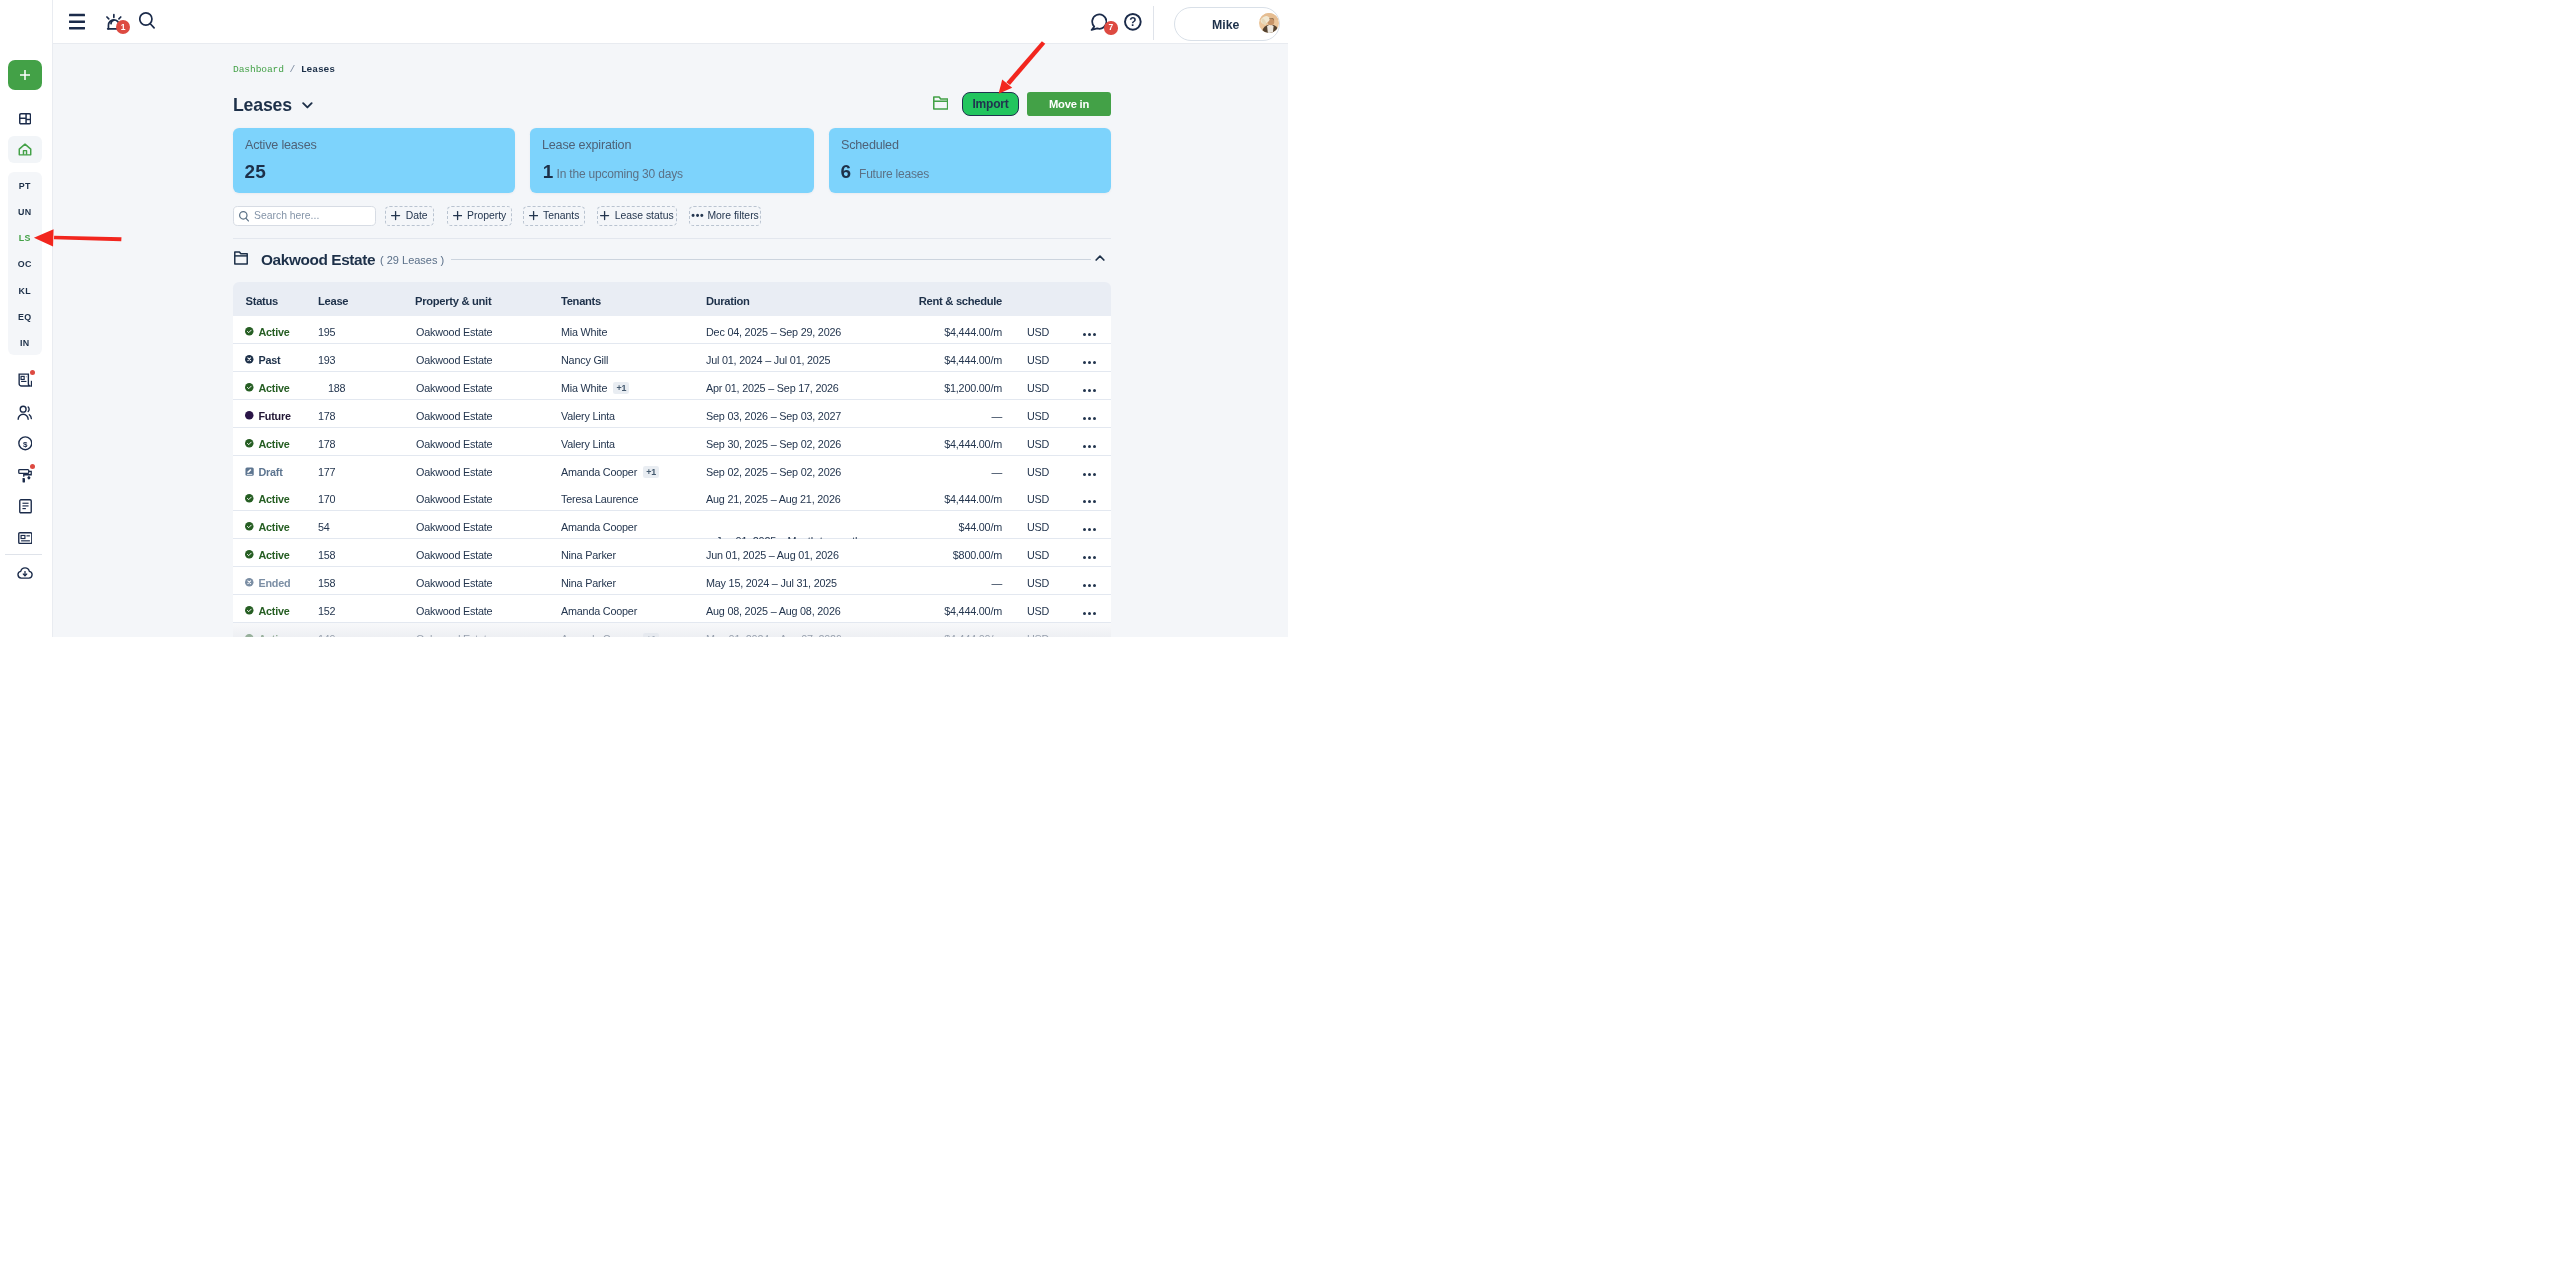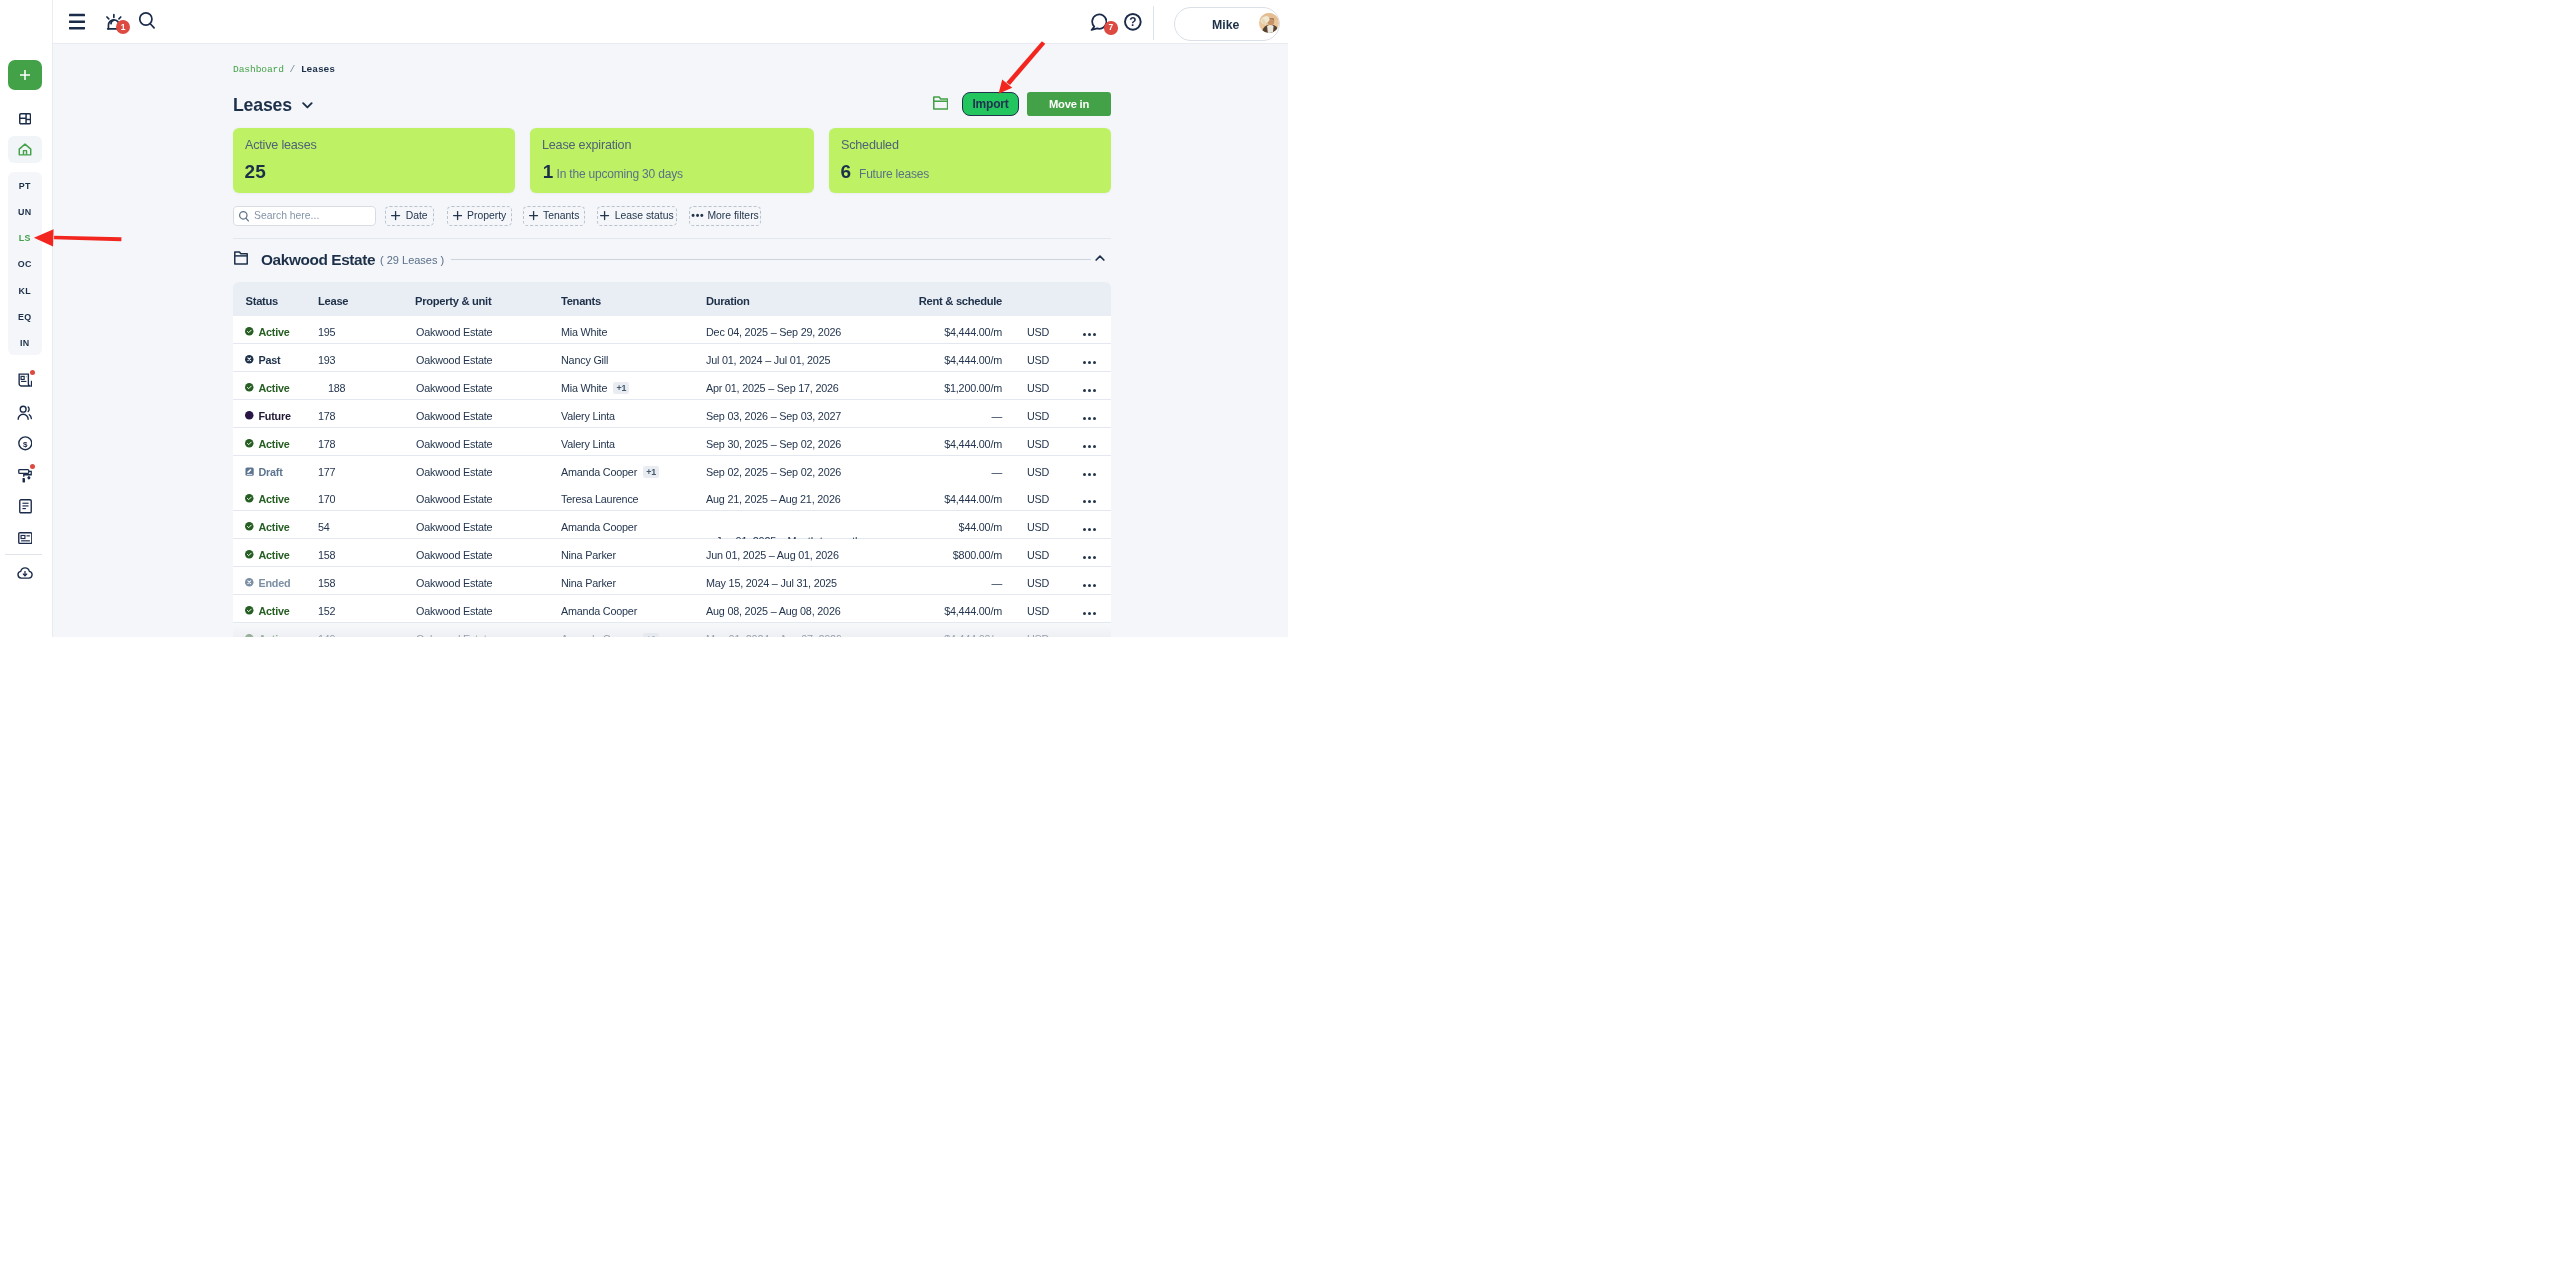--- a/index.html
+++ b/index.html
@@ -11,21 +11,21 @@
 svg{display:block;}
 
 .sgroup{position:absolute;left:7.7px;width:34px;background:#f4f6f9;border-radius:6.2px;}
 .navtxt{font-size:8.9px;font-weight:bold;color:#1d3049;text-align:center;letter-spacing:0.2px;}
 
 .badge{position:absolute;background:#dd4a41;color:#fff;border-radius:50%;font-weight:bold;text-align:center;}
 
 #btn-import{position:absolute;left:962px;top:92px;width:57px;height:24px;background:#22c55e;border:1.2px solid #20334f;border-radius:8px;font-size:12px;font-weight:bold;color:#20334f;text-align:center;line-height:22px;letter-spacing:-0.2px;}
 #btn-movein{position:absolute;left:1027px;top:92px;width:84px;height:24px;background:#43a147;border-radius:3.1px;font-size:11.2px;font-weight:bold;color:#fff;text-align:center;line-height:24px;letter-spacing:-0.2px;}
 
-.card{position:absolute;top:128px;height:65px;background:#bef264;border-radius:6.2px;box-shadow:0 0.8px 2.3px rgba(30,45,70,0.05);}
+.card{position:absolute;top:128px;height:65px;background:#7dd3fc;border-radius:6.2px;box-shadow:0 0.8px 2.3px rgba(30,45,70,0.05);}
 .ctitle{position:absolute;left:12px;top:10px;font-size:12.6px;color:#4e6278;letter-spacing:-0.2px;}
 .cnum{position:absolute;left:11.6px;top:33px;font-size:19px;font-weight:bold;color:#1d3049;}
 .csub{position:absolute;top:39px;font-size:12px;color:#5b7186;letter-spacing:-0.2px;}
 
 .chip{position:absolute;top:206px;height:19.7px;border:0.8px dashed #b9c3d0;border-radius:4.6px;color:#24364f;font-size:10.4px;line-height:18px;text-align:center;}
 
 #thead{position:absolute;left:233px;top:282px;width:878px;height:34px;background:#e9edf4;border-radius:6.2px 6.2px 0 0;}
 .th{position:absolute;top:12.8px;font-size:11.2px;font-weight:bold;color:#1d3049;letter-spacing:-0.3px;}
 .row{position:absolute;left:233px;width:878px;height:28px;background:#fff;border-bottom:0.8px solid #e3e8f0;}
 .cell{position:absolute;top:1.7px;height:28px;line-height:28px;font-size:10.8px;color:#24364f;white-space:nowrap;letter-spacing:-0.2px;}

